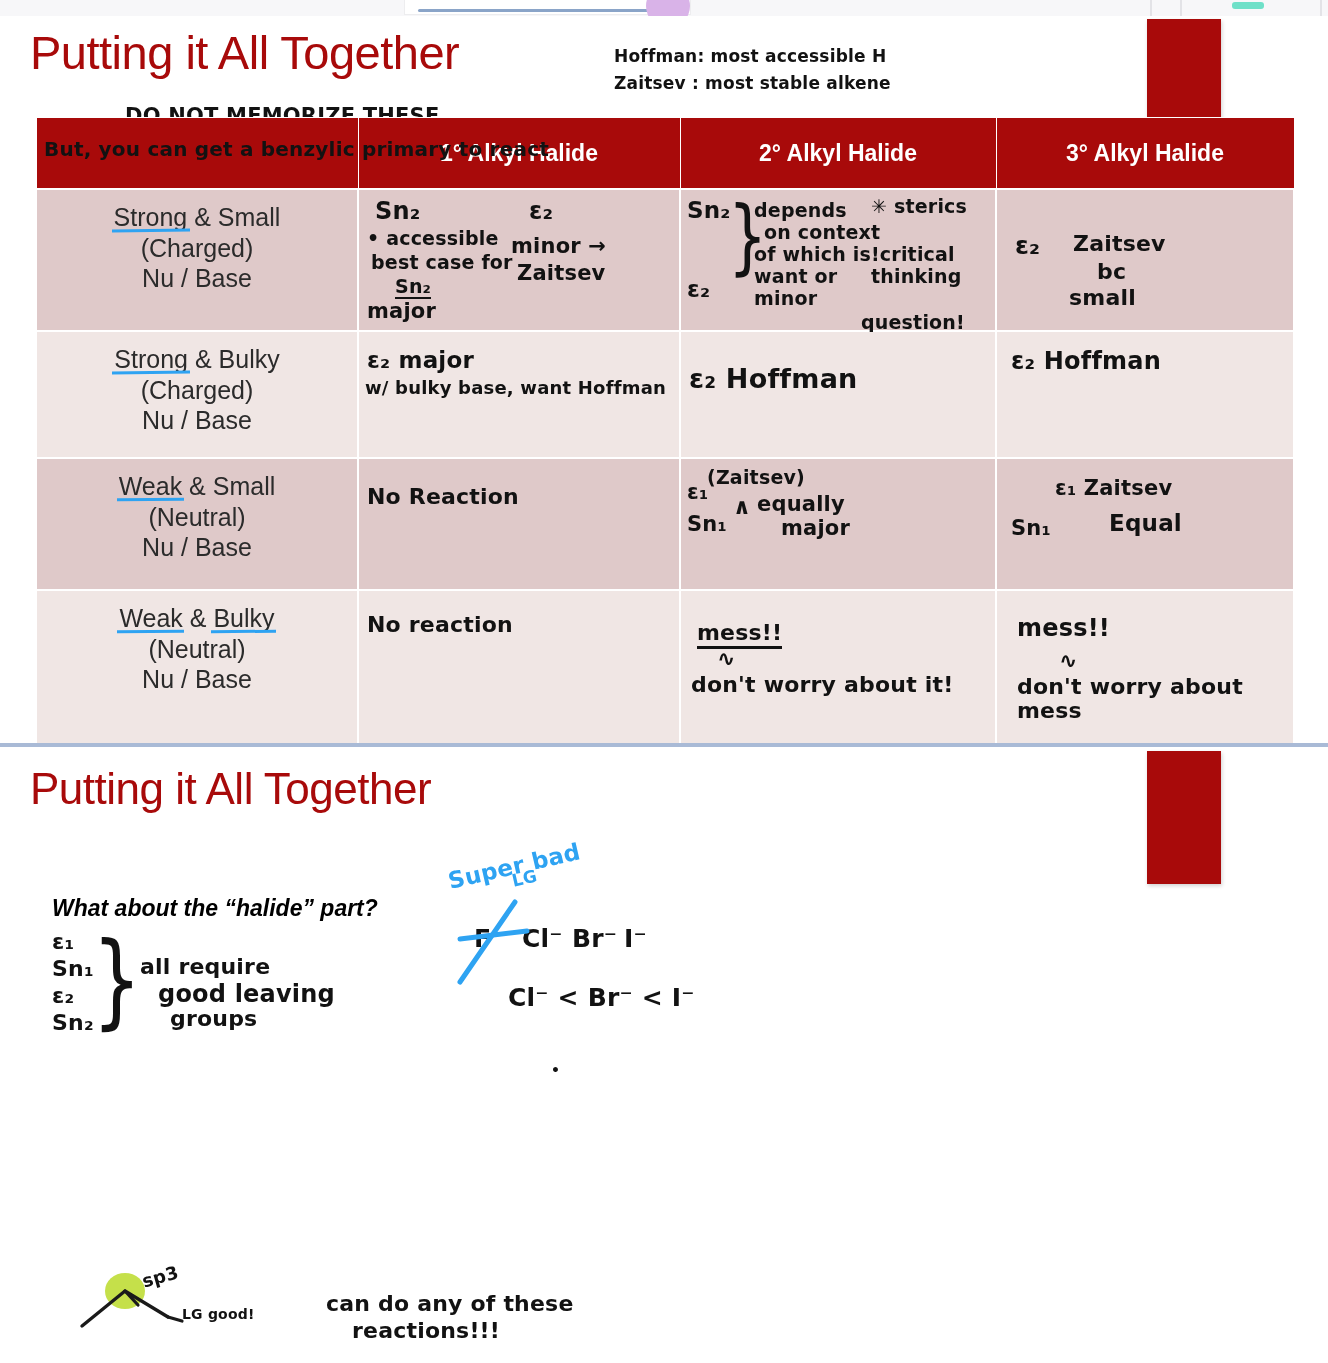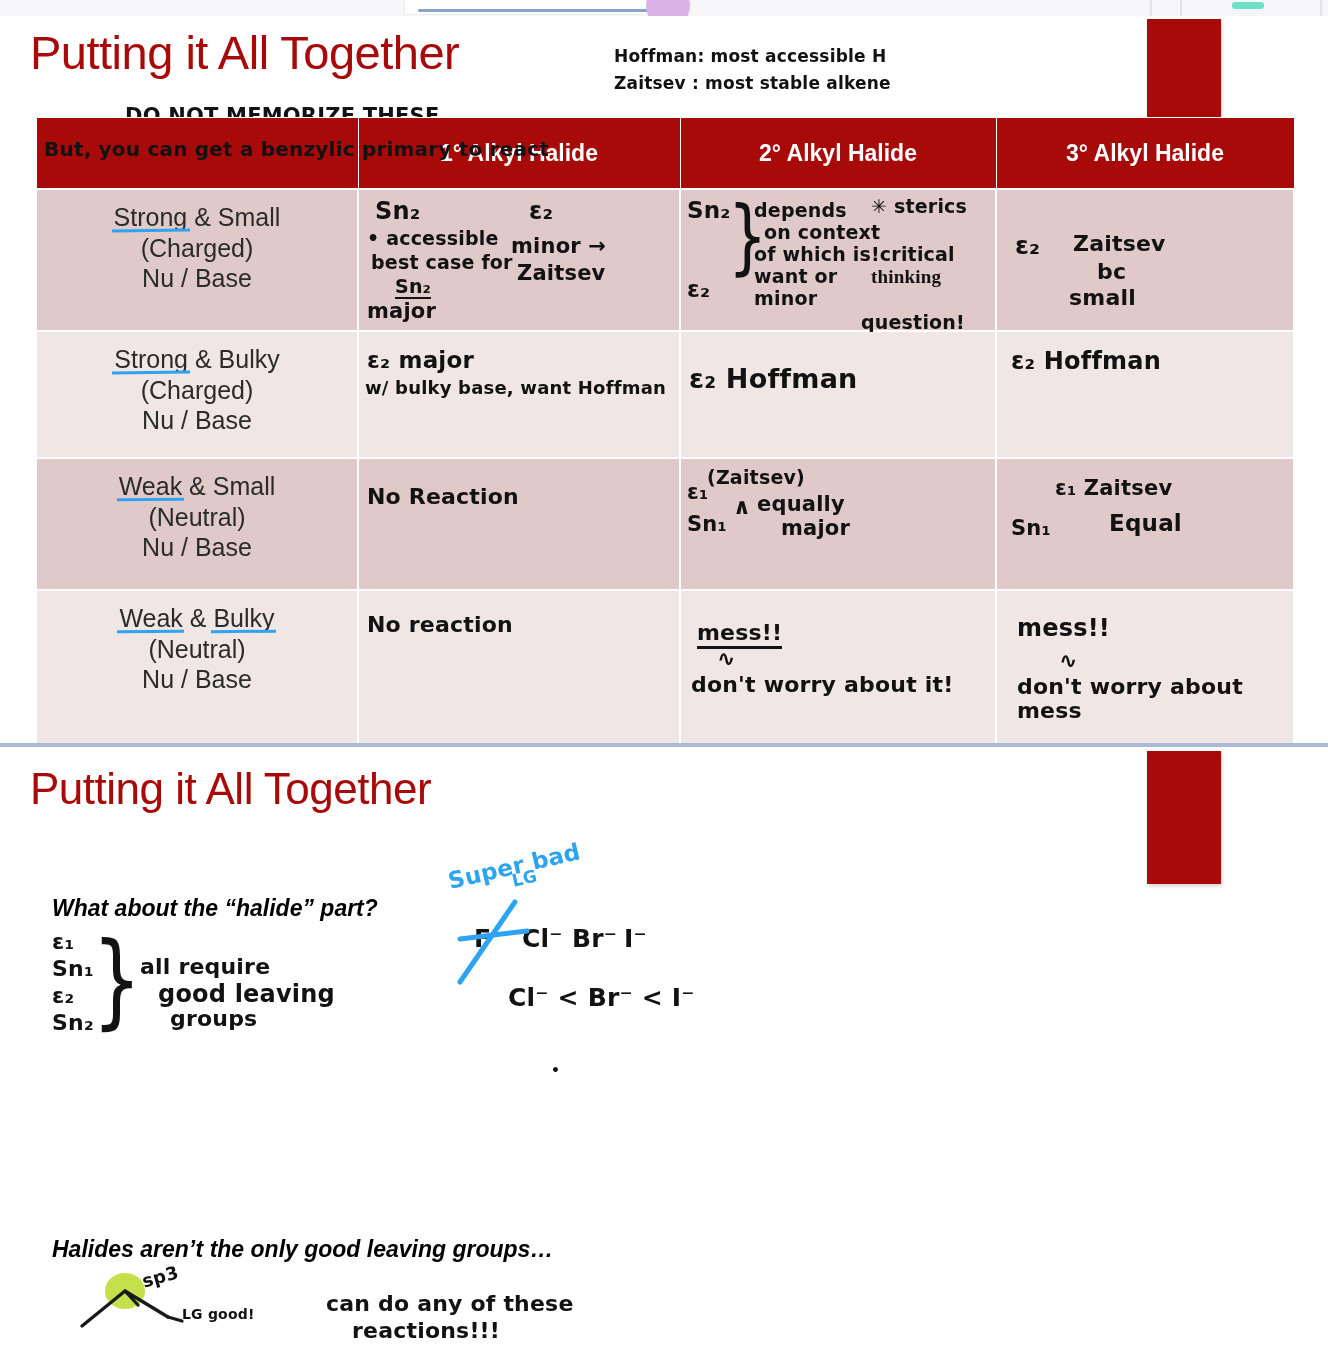--- a/index.html
+++ b/index.html
@@ -206,21 +206,21 @@
             <div class="hw" style="left:6px;top:8px;font-size:23px;">Sn₂</div>
             <div class="hw" style="left:6px;top:87px;font-size:23px;">ε₂</div>
             <div class="brace" style="left:47px;top:-2px;font-size:82px;">}</div>
             <div class="hw" style="left:73px;top:10px;font-size:19px;">depends</div>
             <div class="hw" style="left:83px;top:32px;font-size:19px;">on context</div>
             <div class="hw" style="left:73px;top:54px;font-size:19px;">of which is</div>
             <div class="hw" style="left:73px;top:76px;font-size:19px;">want or</div>
             <div class="hw" style="left:73px;top:98px;font-size:19px;">minor</div>
             <div class="hw" style="left:190px;top:6px;font-size:19px;">✳ sterics</div>
             <div class="hw" style="left:190px;top:54px;font-size:19px;">!critical</div>
-            <div class="hw" style="left:190px;top:76px;font-size:19px;font-family:Liberation Serif, serif;">thinking</div>
+            <div class="hw" style="left:190px;top:76px;font-size:19px;">thinking</div>
             <div class="hw" style="left:180px;top:98px;font-size:19px;margin-top:24px;">question!</div>
           </div>
         </td>
         <td class="h1">
           <div class="cellwrap">
             <div class="hw" style="left:18px;top:42px;font-size:25px;">ε₂</div>
             <div class="hw" style="left:76px;top:42px;font-size:22px;">Zaitsev</div>
             <div class="hw" style="left:100px;top:70px;font-size:22px;">bc</div>
             <div class="hw" style="left:72px;top:96px;font-size:22px;">small</div>
           </div>
@@ -350,21 +350,20 @@
 
   <svg style="position:absolute;left:455px;top:150px;" width="90" height="85">
     <line x1="5" y1="85" x2="60" y2="5" stroke="#2ea3f2" stroke-width="5" stroke-linecap="round"></line>
     <line x1="5" y1="42" x2="72" y2="34" stroke="#2ea3f2" stroke-width="5" stroke-linecap="round"></line>
   </svg>
 
   <div class="hw" style="left:508px;top:237px;font-size:25px;">Cl⁻ &lt; Br⁻ &lt; I⁻</div>
 
   <div class="hw" style="left:551px;top:316px;font-size:14px;">•</div>
 
-  <div class="sub-head" style="left:52px;top:489px;">Halides aren’t the only good leaving groups…</div>
 
   <svg style="position:absolute;left:78px;top:518px;" width="240" height="72">
     <ellipse cx="47" cy="26" rx="20" ry="18" fill="#c5e04a"></ellipse>
     <path d="M4 61 L47 26 L90 52" stroke="#1a1a1a" stroke-width="3.4" fill="none" stroke-linecap="round" stroke-linejoin="round"></path>
     <path d="M47 26 L60 40" stroke="#1a1a1a" stroke-width="3.2" fill="none" stroke-linecap="round"></path>
     <path d="M90 52 L104 56" stroke="#1a1a1a" stroke-width="3.2" fill="none" stroke-linecap="round"></path>
   </svg>
   <div class="hw" style="left:142px;top:520px;font-size:18px;transform:rotate(-16deg);">sp3</div>
   <div class="hw" style="left:182px;top:560px;font-size:14px;">LG good!</div>
 

